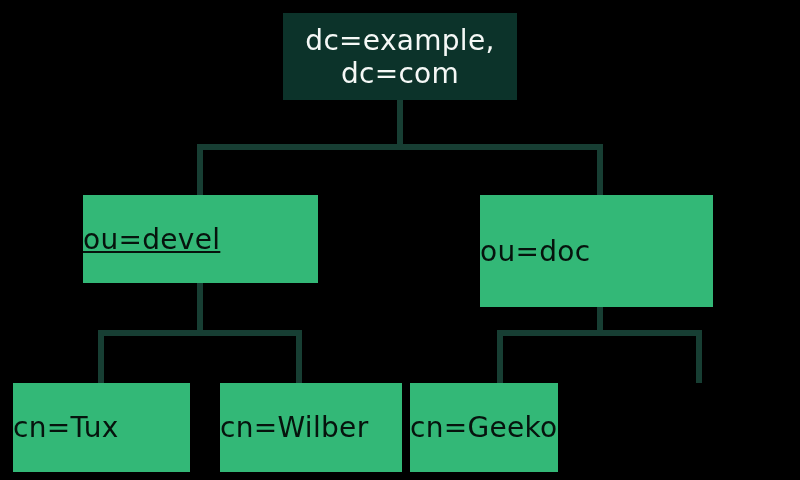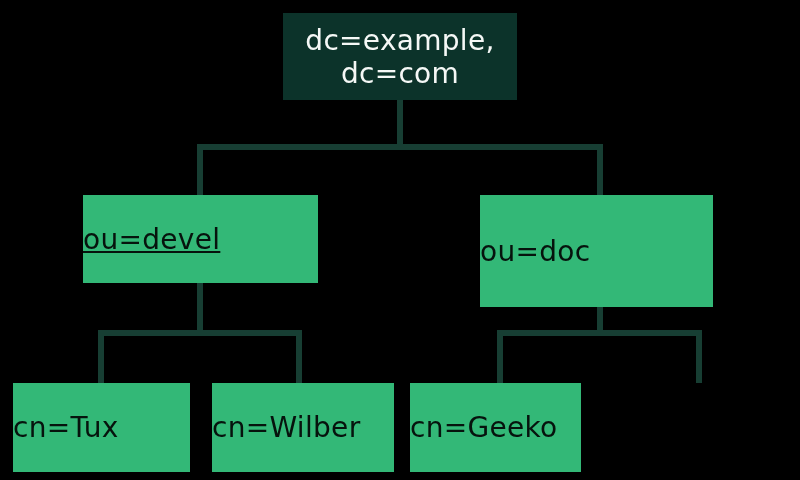--- a/index.html
+++ b/index.html
@@ -32,22 +32,22 @@
   }
   .node.root{
     background:var(--root-fill);
     color:var(--root-text);
   }
   
   .n-root   {left:283px; top:13px;  width:234px; height:87px;}
   .n-devel  {left:83px;  top:195px; width:235px; height:88px;text-decoration:underline;}
   .n-doc    {left:480px; top:195px; width:233px; height:112px;}
   .n-tux    {left:13px;  top:383px; width:177px; height:89px;}
-  .n-wilber {left:212px; top:383px; width:182px; height:89px;}
-  .n-geeko  {left:410px; top:383px; width:171px; height:89px;}
+  .n-wilber {left:220px; top:383px; width:182px; height:89px;}
+  .n-geeko  {left:410px; top:383px; width:148px; height:89px;}
   .n-octocat{left:608px; top:383px; width:182px; height:89px;}
   
   .conn{position:absolute;background:var(--connector);}
   .c-root-down    {left:397px; top:100px; width:6px;   height:50px;}
   .c-l1-h         {left:197px; top:144px; width:406px; height:6px;}
   .c-devel-up     {left:197px; top:144px; width:6px;   height:51px;}
   .c-doc-up       {left:597px; top:144px; width:6px;   height:51px;}
   .c-devel-down   {left:197px; top:283px; width:6px;   height:50px;}
   .c-l2l-h        {left:98px;  top:330px; width:204px; height:6px;}
   .c-tux-up       {left:98px;  top:330px; width:6px;   height:53px;}

